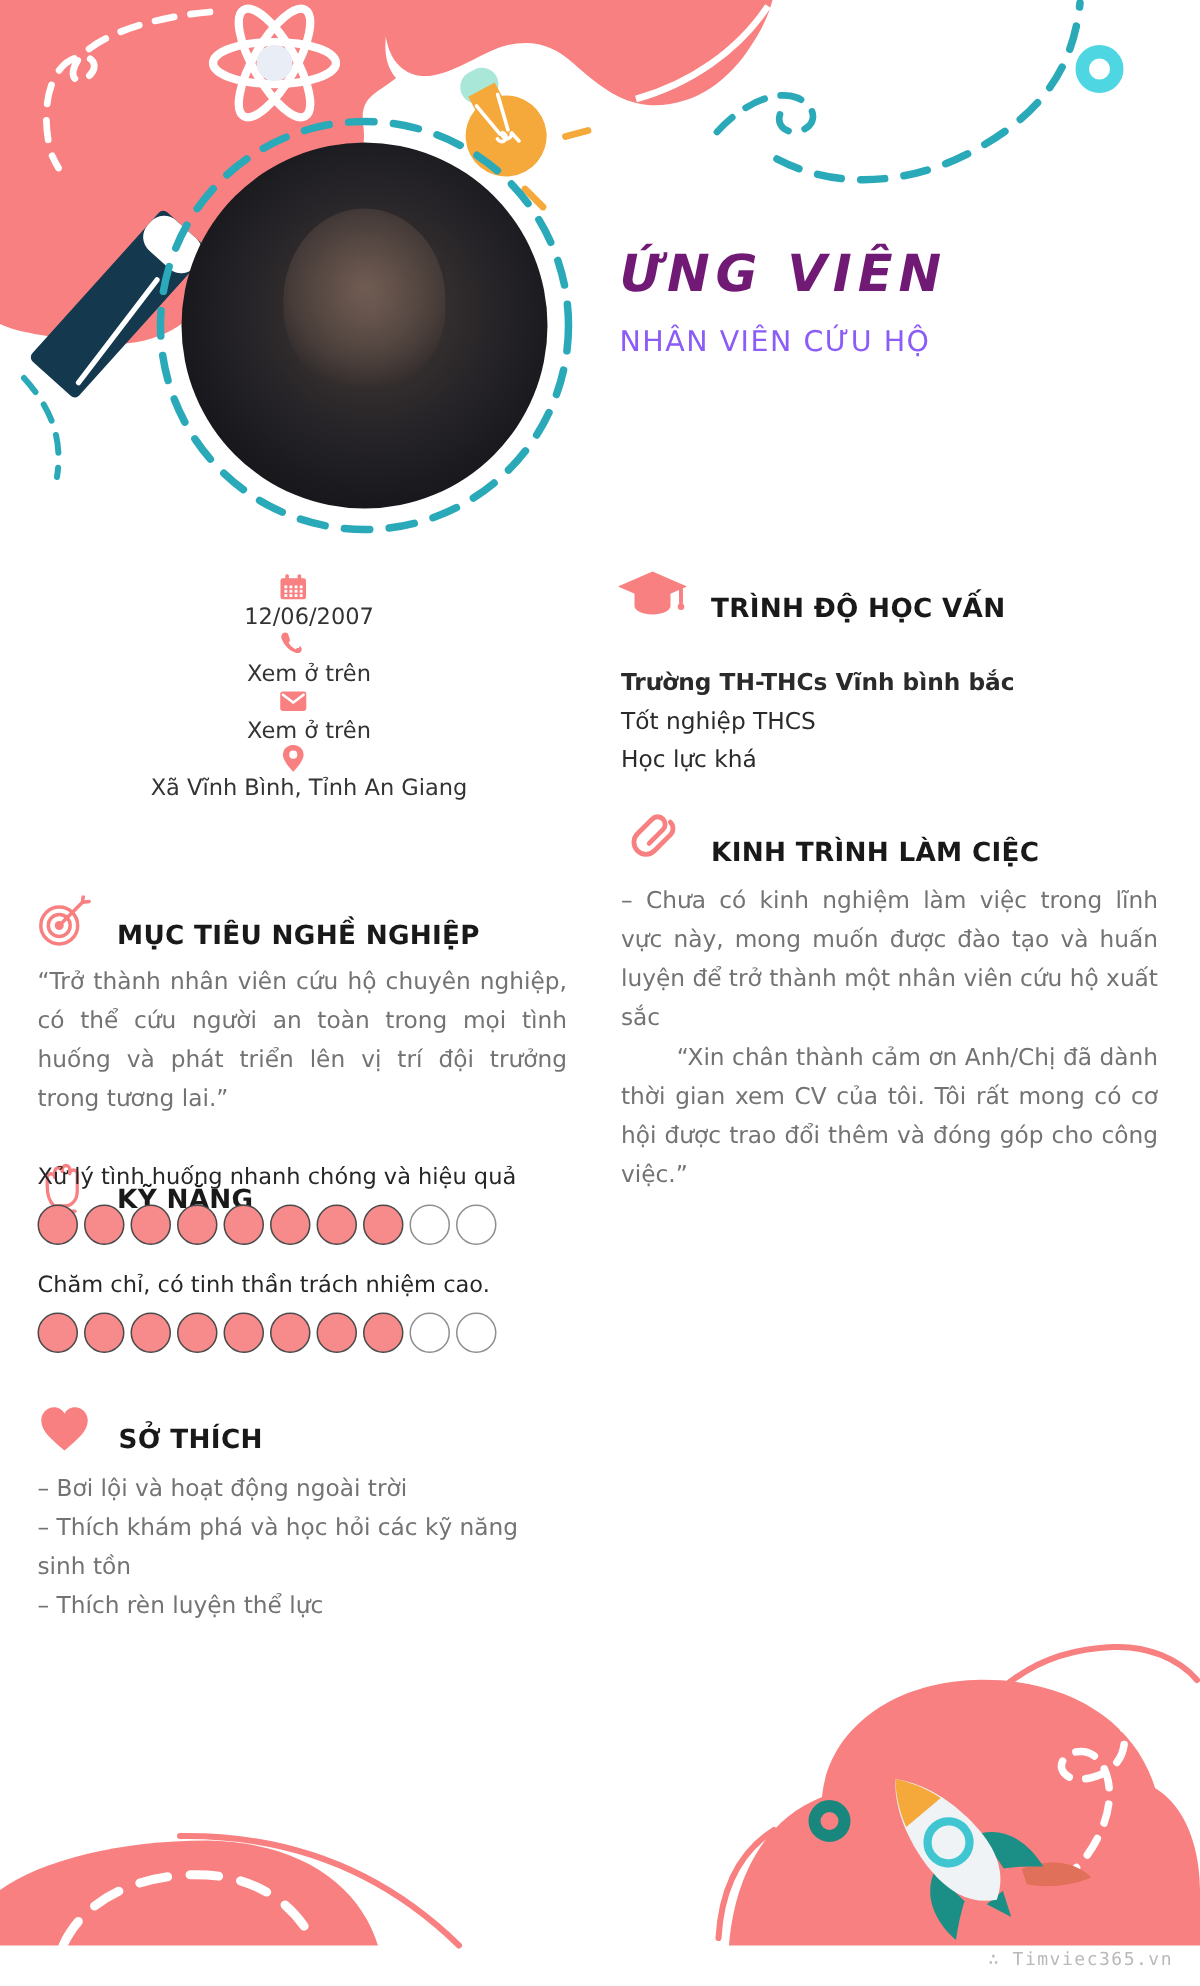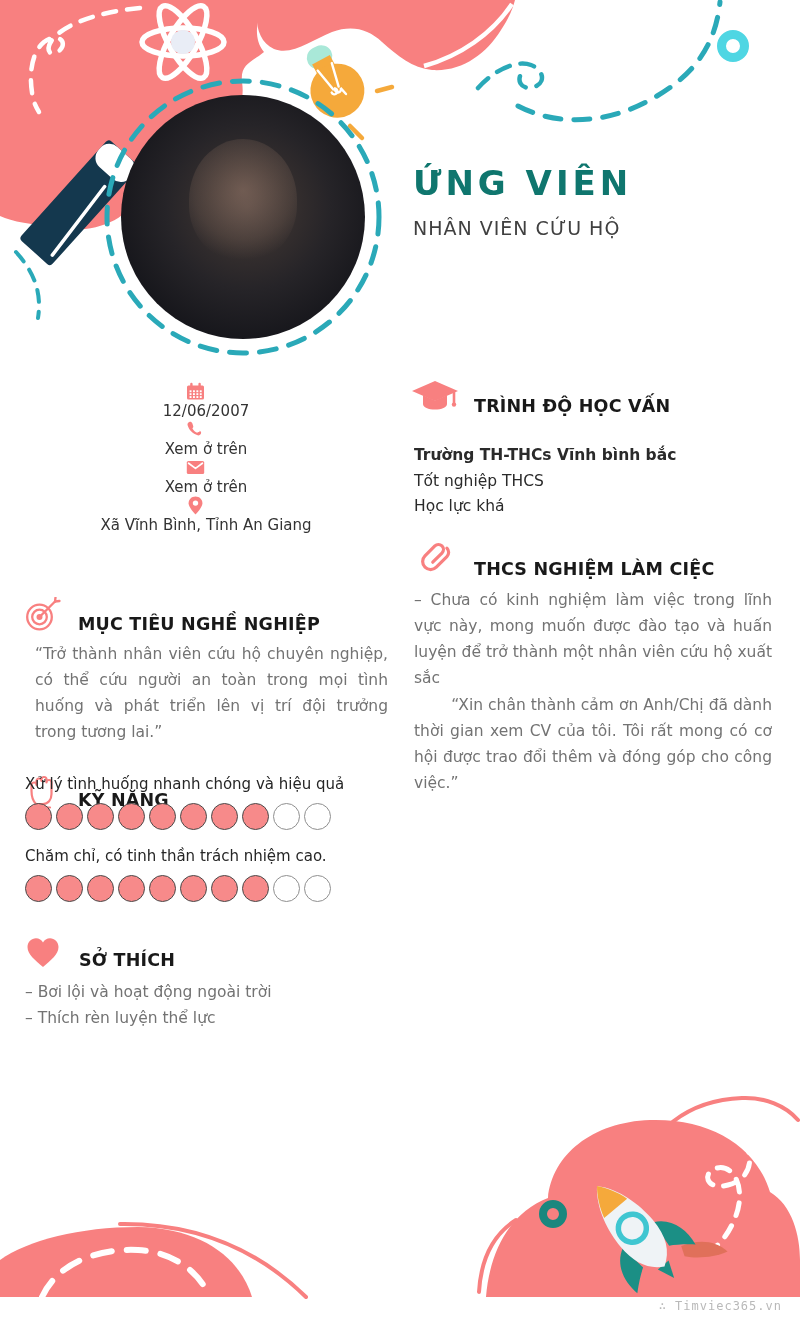--- a/index.html
+++ b/index.html
@@ -11,35 +11,35 @@
   .photo{
     position:absolute;left:121px;top:95px;width:244px;height:244px;border-radius:50%;
     background:
       radial-gradient(circle at 52% 46%, #4a3f3c 0%, #37302f 22%, #262428 45%, #17171c 72%, #0e0e12 100%);
   }
   .photo::after{
     content:"";position:absolute;left:28%;top:18%;width:44%;height:50%;border-radius:50% 50% 46% 46%;
     background:radial-gradient(circle at 50% 42%, rgba(150,120,105,.55) 0%, rgba(110,90,80,.35) 55%, rgba(0,0,0,0) 78%);
   }
   .name-block{position:absolute;left:413px;top:163px;}
-  .name-block h1{margin:0;font-size:34px;font-weight:700;letter-spacing:4px;color:#0f766e;}
-  .name-block .subtitle{margin-top:14px;font-size:19px;letter-spacing:1px;color:#404040;}
+  .name-block h1{margin:0;font-size:34px;font-weight:700;letter-spacing:4px;color:#701a75;font-style:italic;}
+  .name-block .subtitle{margin-top:14px;font-size:19px;letter-spacing:1px;color:#8b5cf6;}
 
   ul.contact{position:absolute;left:26px;top:381px;width:360px;margin:0;padding:0;list-style:none;}
   ul.contact li{display:flex;align-items:center;height:38px;flex-direction:column;}
   ul.contact li .cicon{width:21px;height:21px;flex:none;margin-right:21px;display:block;}
   ul.contact li .value{font-size:15px;color:#333;}
 
   .sec-head{position:absolute;display:flex;align-items:flex-end;}
   .sec-head .sicon{flex:none;display:block;}
   .sec-head h2{margin:0;font-size:17.5px;font-weight:700;color:#191919;letter-spacing:.2px;}
 
   .body-text{font-size:15.5px;line-height:26px;color:#737373;}
   .justify{text-align:justify;}
-  #objective-text{position:absolute;left:35px;top:641px;width:353px;}
+  #objective-text{position:absolute;left:25px;top:641px;width:353px;}
   #skills-block{position:absolute;left:25px;top:775px;width:360px;}
   .skill-label{font-size:15px;color:#262626;margin-bottom:10px;}
   .dots{display:flex;margin-bottom:17px;}
   .dot{width:27px;height:27px;border-radius:50%;box-sizing:border-box;margin-right:4px;}
   .dot.filled{background:#F78A8A;border:1.5px solid #4a4a4a;}
   .dot.empty{background:#ffffff;border:1.5px solid #8f8f8f;}
   #hobbies-list{position:absolute;left:25px;top:979px;width:353px;}
   #edu-details{position:absolute;left:414px;top:443px;width:360px;line-height:25.5px;font-size:15.5px;}
   #edu-details .school{font-weight:700;}
   #experience-text{position:absolute;left:414px;top:587px;width:358px;}
@@ -236,20 +236,21 @@
 
   <div class="sec-head" style="left:24px;top:934px;">
     <svg class="sicon" width="40" height="36" viewBox="0 0 40 36" style="margin-right:15px;">
       <path fill="#F88080" d="M19,33 C11,26 3.5,20.5 3.5,13 C3.5,8 7.5,4.2 12,4.2 C15,4.2 17.8,6 19,8.5
         C20.2,6 23,4.2 26,4.2 C30.5,4.2 34.5,8 34.5,13 C34.5,20.5 27,26 19,33 Z"></path>
     </svg>
     <h2>SỞ THÍCH</h2>
   </div>
   <div class="body-text" id="hobbies-list">
       <div>– Bơi lội và hoạt động ngoài trời</div>
+      <div>– Thích khám phá và học hỏi các kỹ năng sinh tồn</div>
       <div>– Thích rèn luyện thể lực</div>
     </div>
 
   <div class="sec-head" style="left:410px;top:378px;">
     <svg class="sicon" width="52" height="38" viewBox="0 0 52 38" style="margin-right:12px;">
       <polygon points="25,3 48,13 25,23 2,13" fill="#F88080"></polygon>
       <path fill="#F88080" d="M13,17.2 L13,26 C13,29.2 18.4,31.6 25,31.6 C31.6,31.6 37,29.2 37,26 L37,17.2 L25,22.5 Z"></path>
       <path d="M44,14.5 L44,24" stroke="#F88080" stroke-width="2.6" stroke-linecap="round" fill="none"></path>
       <circle cx="44" cy="26.5" r="2.2" fill="#F88080"></circle>
     </svg>
@@ -261,19 +262,19 @@
     <div>Học lực khá</div>
   </div>
 
   <div class="sec-head" style="left:416px;top:537px;">
     <svg class="sicon" width="42" height="42" viewBox="0 0 42 42" style="margin-right:16px;">
       <g transform="rotate(45 21 21)">
         <path fill="none" stroke="#F88080" stroke-width="3.2" stroke-linecap="round" d="M21,7 C24.3,7 27,9.7 27,13 L27,28 C27,32.4 23.4,36 19,36 C14.6,36 11,32.4 11,28
              L11,14 C11,11.2 13.2,9 16,9 C18.8,9 21,11.2 21,14 L21,27"></path>
       </g>
     </svg>
-    <h2>THCS NGHIỆM LÀM CIỆC</h2>
+    <h2>KINH TRÌNH LÀM CIỆC</h2>
   </div>
   <p class="body-text justify" id="experience-text" style="margin:0;">– Chưa có kinh nghiệm làm việc trong lĩnh vực này, mong muốn được đào tạo và huấn luyện để trở thành một nhân viên cứu hộ xuất sắc</p>
   <p class="body-text justify" id="closing-text" style="margin:0;">“Xin chân thành cảm ơn Anh/Chị đã dành thời gian xem CV của tôi. Tôi rất mong có cơ hội được trao đổi thêm và đóng góp cho công việc.”</p>
 
   <div class="watermark">∴ Timviec365.vn</div>
 </div>
 
 </body></html>

